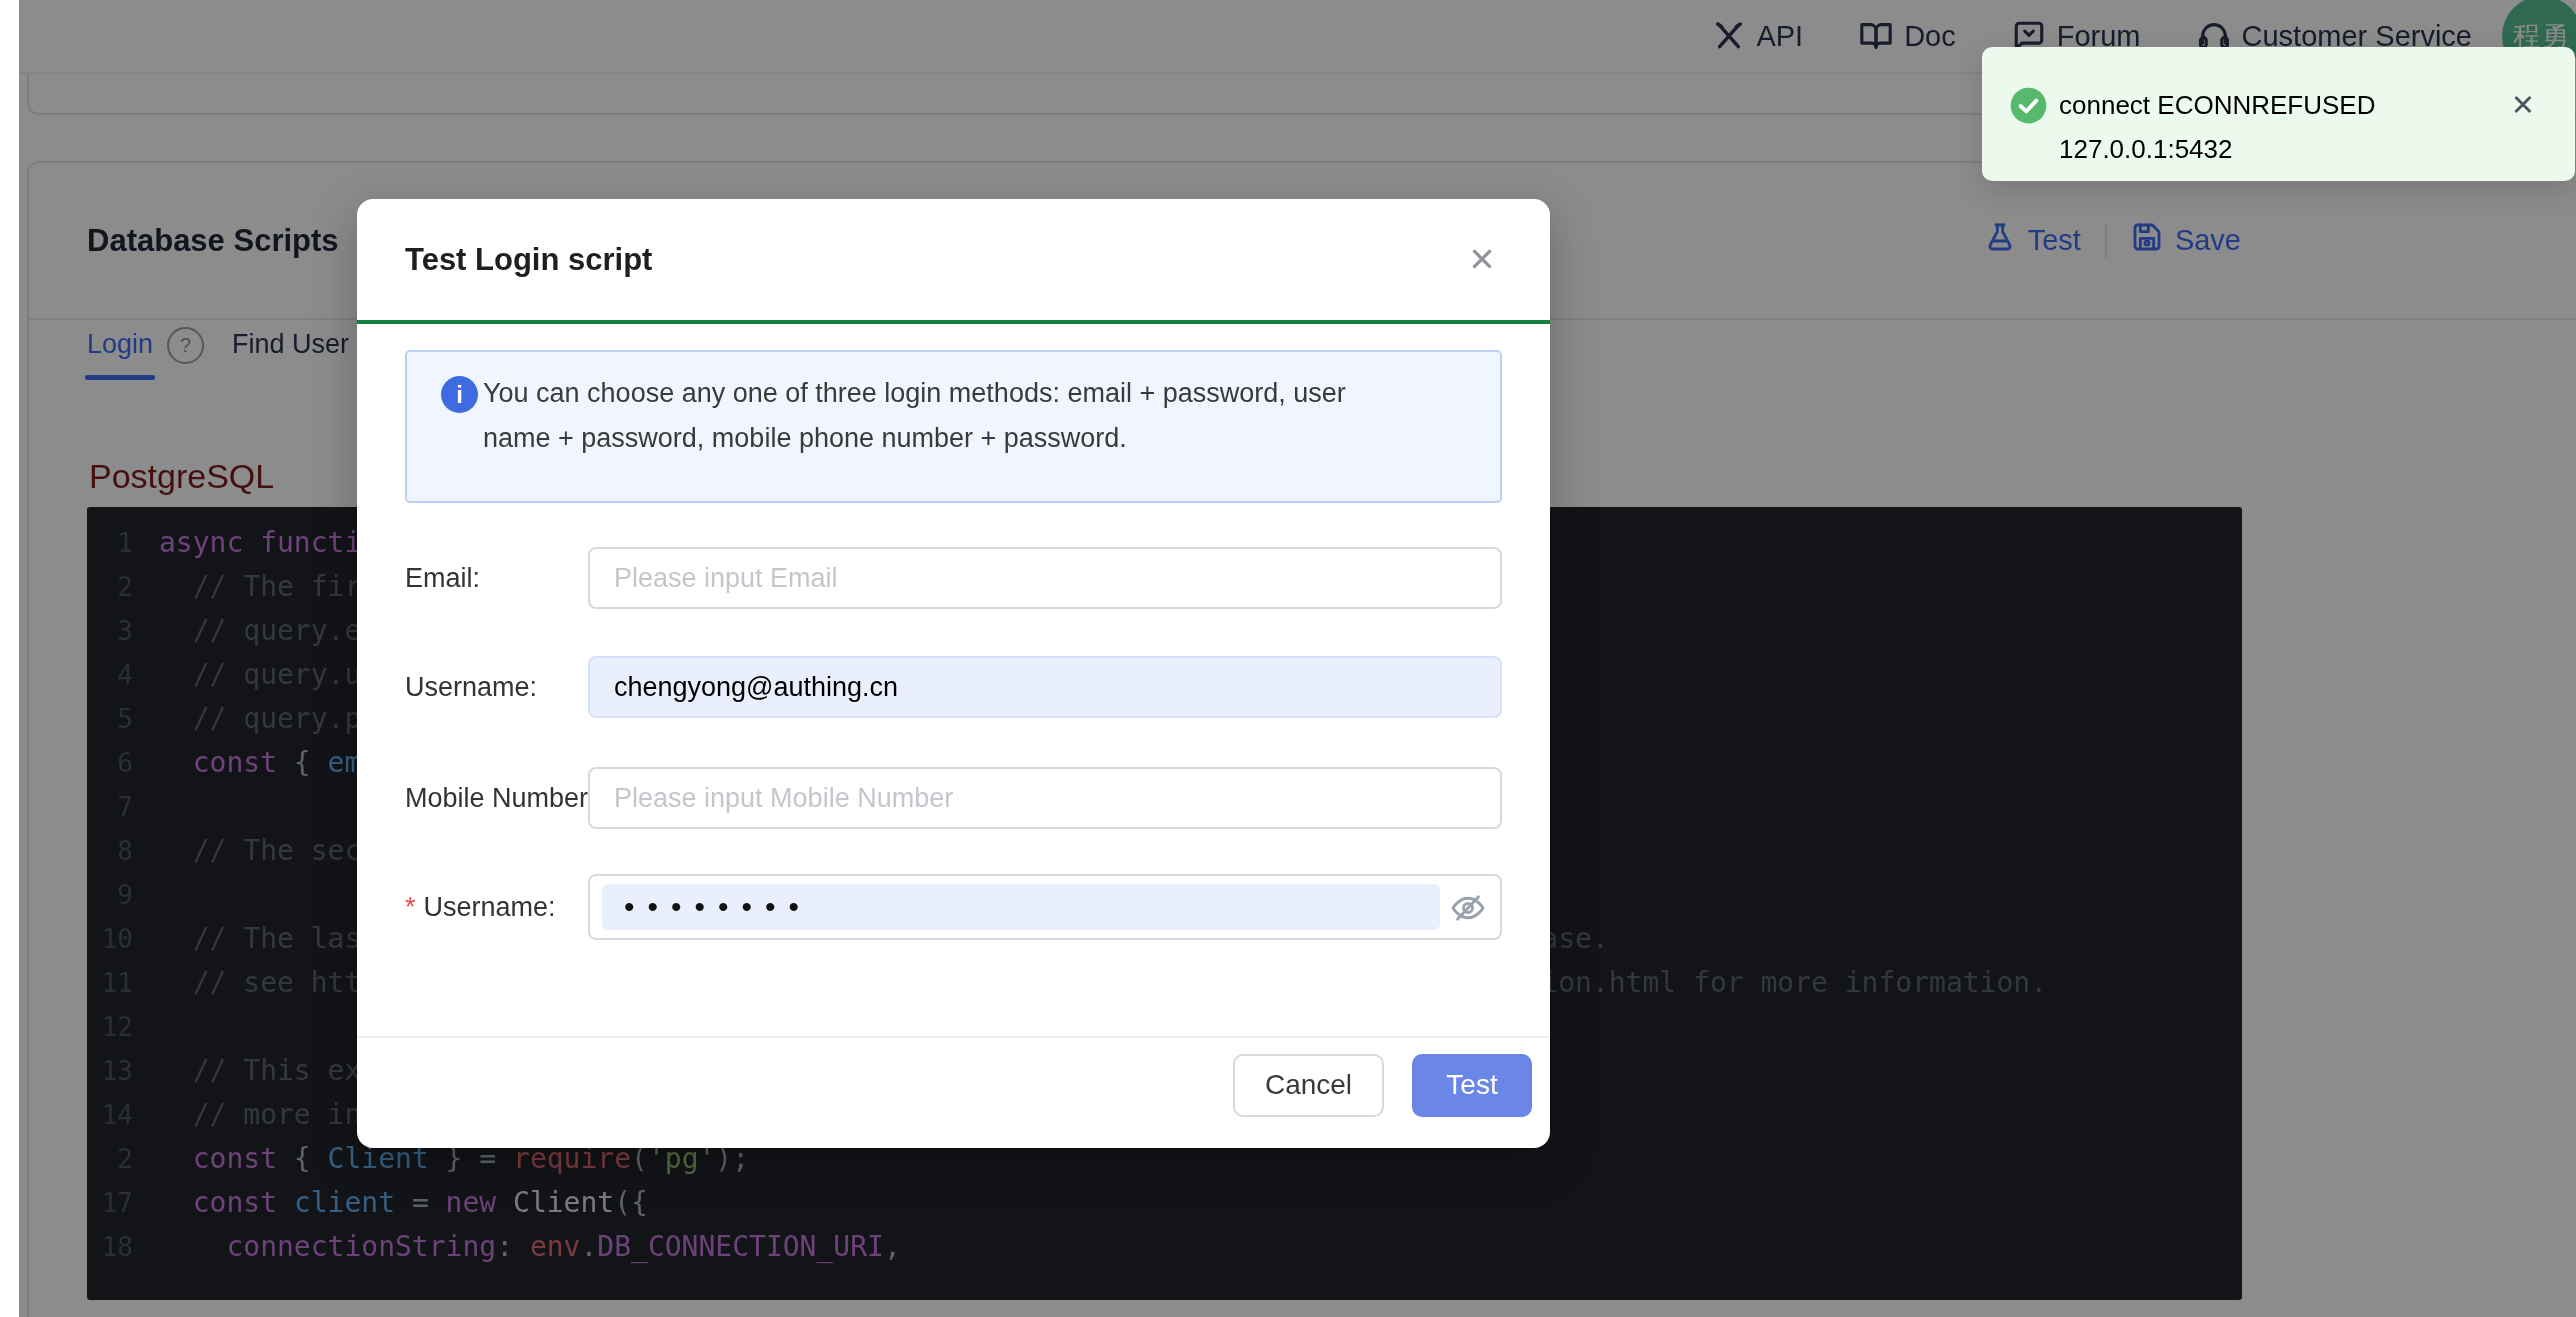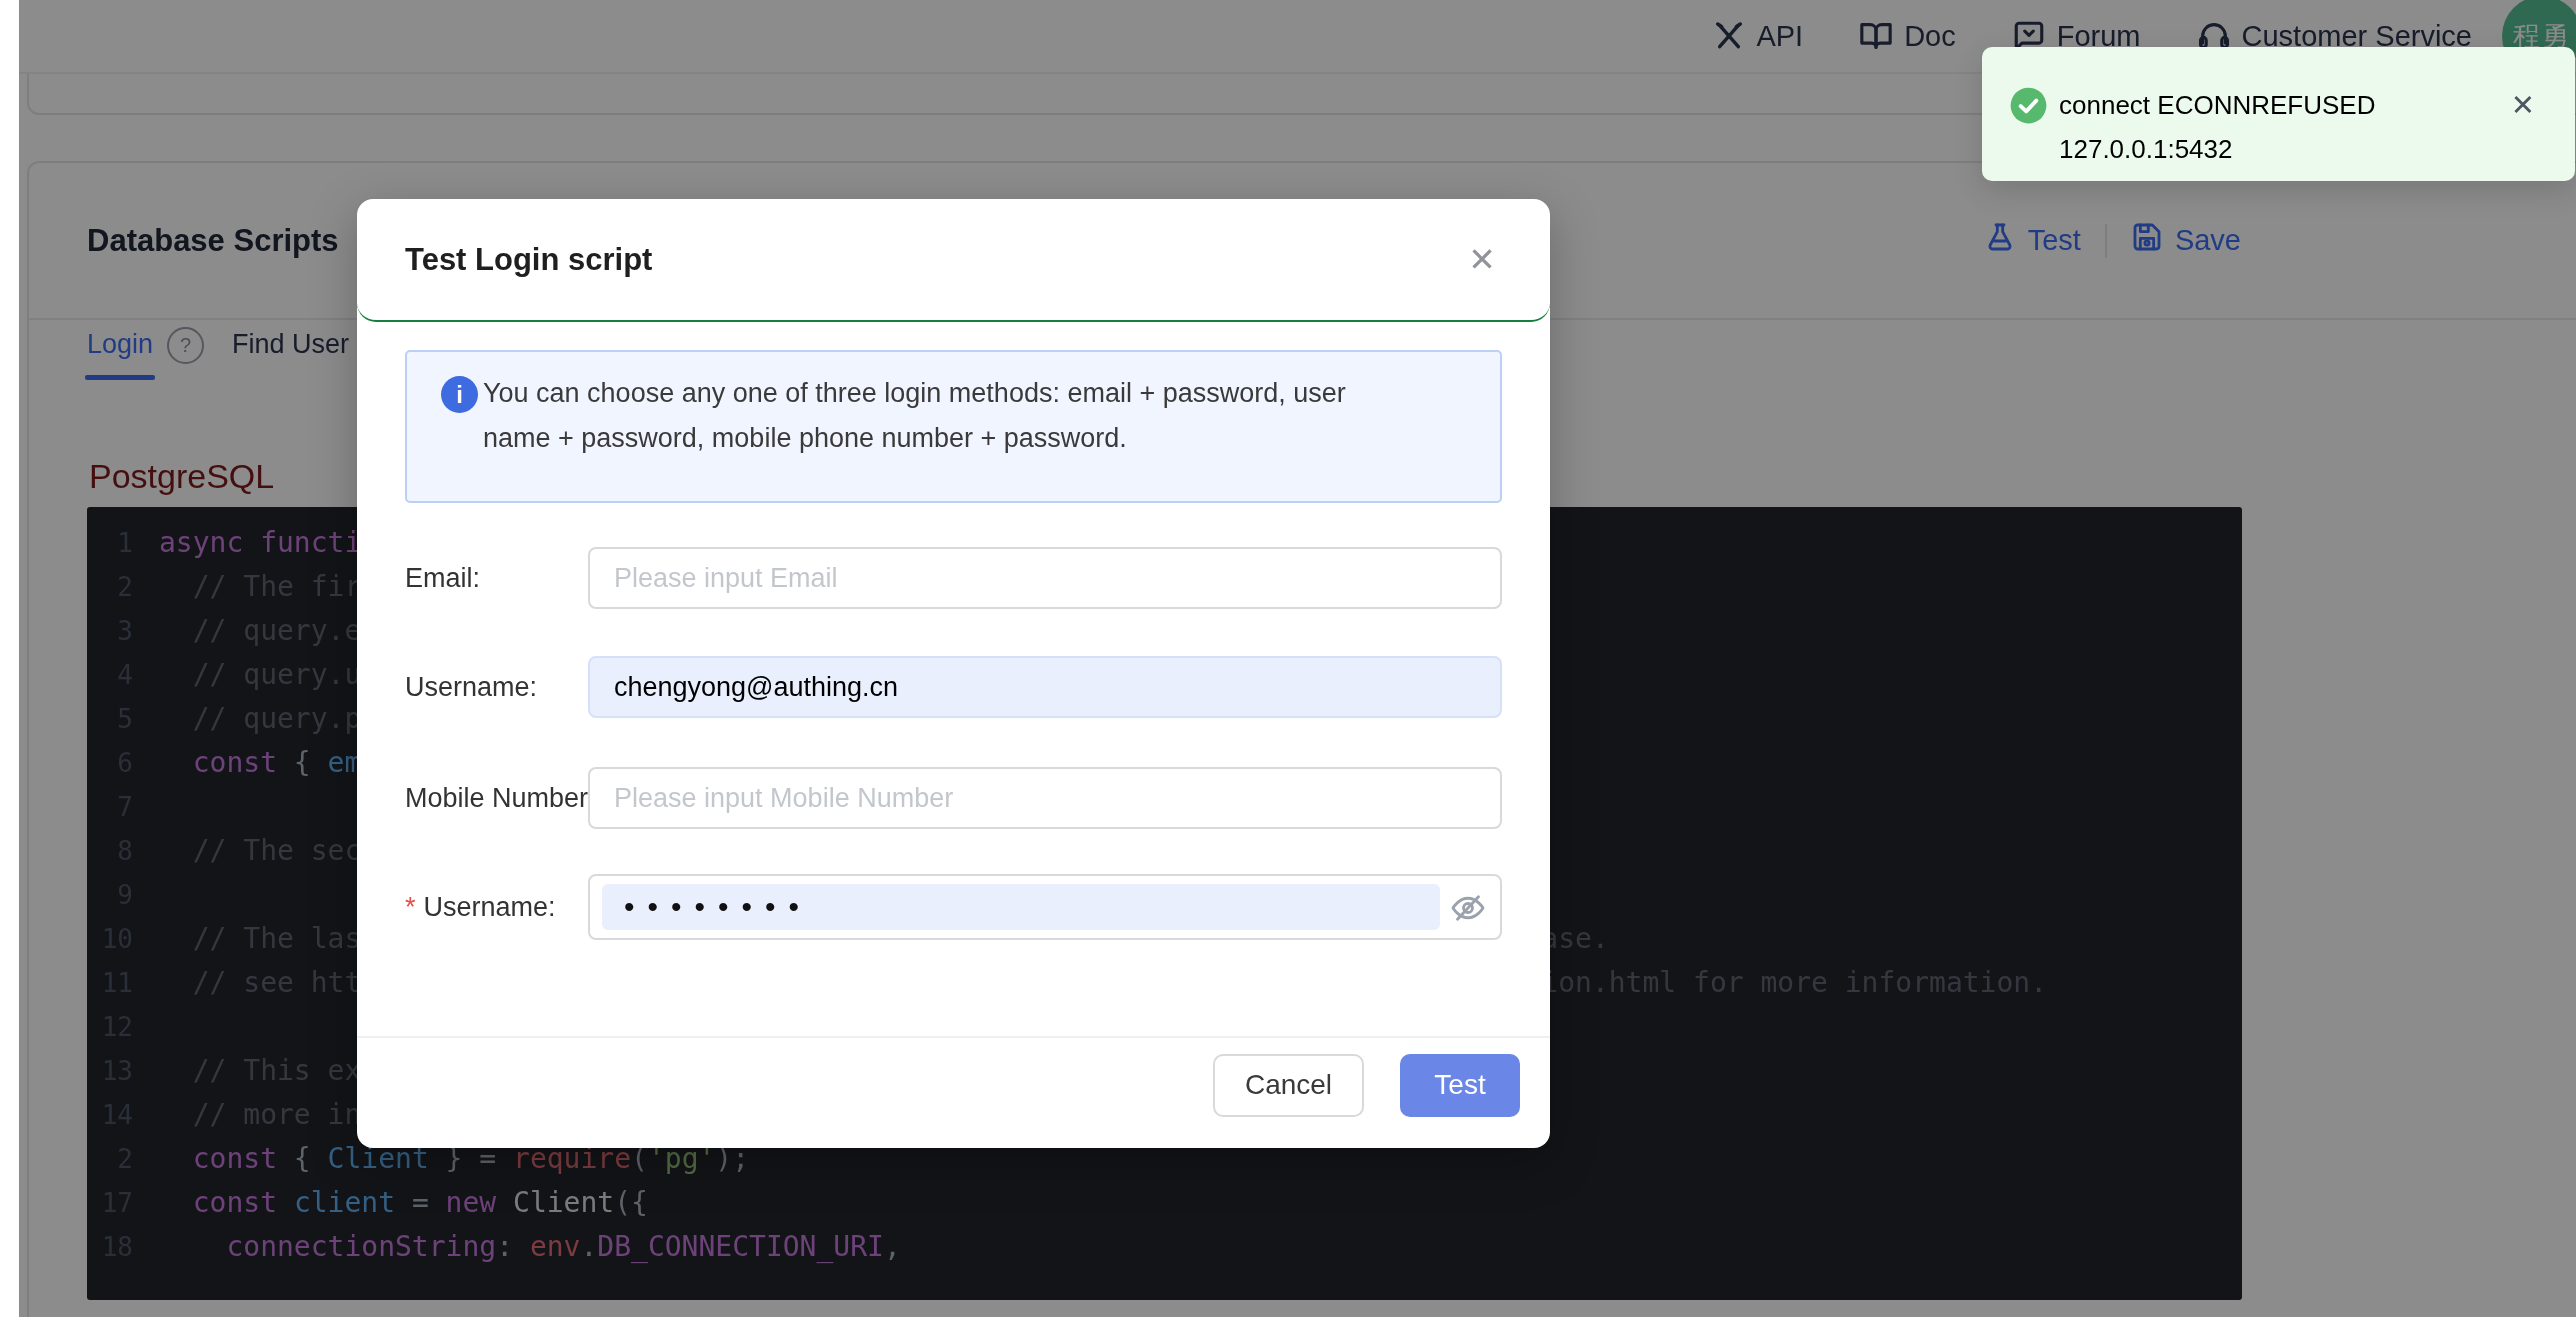--- a/index.html
+++ b/index.html
@@ -49,21 +49,21 @@
   .code{padding-left:26px;}
   .tk-kw{color:#c678dd;} .tk-id{color:#61afef;} .tk-cm{color:#5f6672;} .tk-pl{color:#abb2bf;}
   .tk-fn{color:#e06c75;} .tk-str{color:#98c379;} .tk-prop{color:#c678dd;} .tk-wt{color:#dfe2e7;}
 
   
   .mask{position:absolute;left:0;top:0;width:2576px;height:1318px;background:rgba(0,0,0,0.45);z-index:10;}
 
   
   .modal{position:absolute;left:338px;top:199px;width:1193px;height:949px;background:#fff;
          border-radius:16px;box-shadow:0 14px 48px rgba(0,0,0,0.25);z-index:20;}
-  .modal-header{position:absolute;left:0;top:0;width:100%;height:121px;border-bottom:2px solid #15803d;border-radius:19px;}
+  .modal-header{position:absolute;left:0;top:0;width:100%;height:121px;border-bottom:4px solid #15803d;}
   .modal-title{position:absolute;left:48px;top:0;height:121px;display:flex;align-items:center;
                font-size:31px;font-weight:600;color:#1f1f1f;}
   .modal-close{position:absolute;right:42px;top:34px;width:52px;height:52px;display:flex;align-items:center;
                justify-content:center;font-size:33px;color:#909399;cursor:pointer;}
   .alert{position:absolute;left:48px;top:151px;width:1097px;height:153px;background:#f0f5ff;
          border:2px solid #bad0f5;border-radius:5px;box-sizing:border-box;}
   .alert-icon{position:absolute;left:34px;top:24px;width:37px;height:37px;border-radius:50%;background:#3f6be0;
               color:#fff;font-size:24px;font-weight:bold;display:flex;align-items:center;justify-content:center;}
   .alert-text{position:absolute;left:76px;top:19px;width:984px;font-size:27px;color:#3a3a3a;line-height:45px;}
 
@@ -78,21 +78,21 @@
   .field-input.filled{background:#e9effc;border-color:#d6e0f8;}
   .password-outer{flex:1;height:66px;border:2px solid #d9d9d9;border-radius:8px;box-sizing:border-box;
                   position:relative;background:#fff;}
   .password-inner{position:absolute;left:12px;top:8px;right:60px;bottom:8px;background:#e9effc;
                   border-radius:6px;display:flex;align-items:center;padding-left:22px;
                   font-size:30px;color:#111;letter-spacing:13px;overflow:hidden;}
   .eye-btn{position:absolute;right:12px;top:14px;width:40px;height:36px;display:flex;align-items:center;
            justify-content:center;cursor:pointer;}
 
   .modal-footer{position:absolute;left:0;top:837px;width:100%;height:96px;border-top:2px solid #f0f0f0;
-                display:flex;align-items:center;justify-content:flex-end;gap:36px;padding-right:30px;box-sizing:border-box;}
+                display:flex;align-items:center;justify-content:flex-end;gap:28px;padding-right:18px;box-sizing:border-box;}
   .btn{height:63px;border-radius:10px;font-size:28px;display:flex;align-items:center;justify-content:center;cursor:pointer;}
   .btn-cancel{width:151px;background:#fff;border:2px solid #d9d9d9;color:#3a3a3a;box-sizing:border-box;}
   .btn-test{width:120px;background:#6a86e7;color:#fff;border:none;}
 
   
   .toast{position:absolute;left:1963px;top:47px;width:593px;height:134px;background:#ecfaee;
          border-radius:10px;box-shadow:0 10px 30px rgba(0,0,0,0.14);z-index:30;}
   .toast-icon{position:absolute;left:27px;top:39px;}
   .toast-text{position:absolute;left:77px;top:36px;font-size:26px;color:#000000;line-height:44px;}
   .toast-close{position:absolute;right:30px;top:36px;width:44px;height:44px;display:flex;align-items:center;

